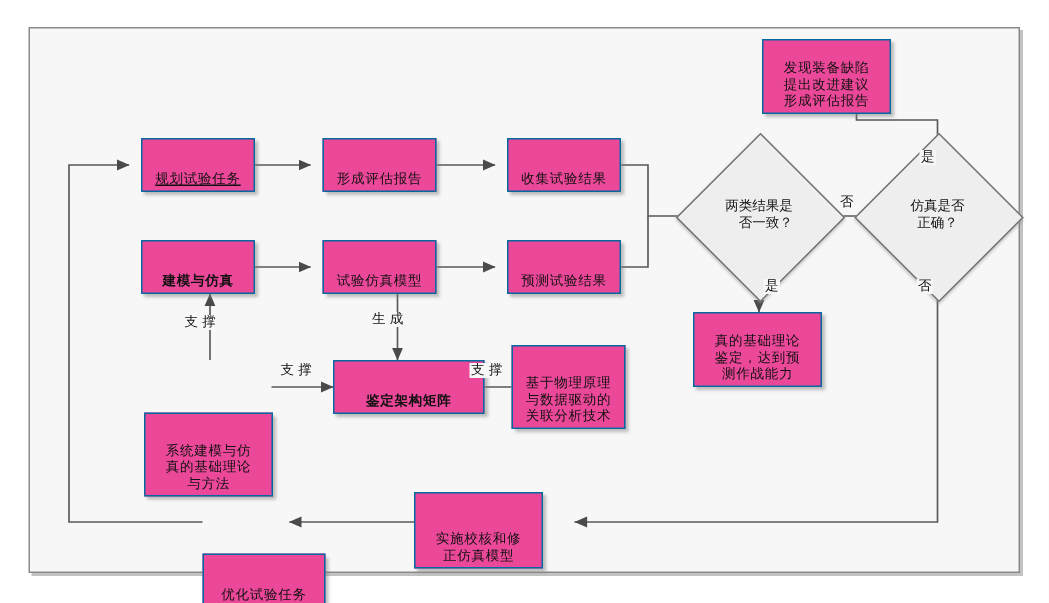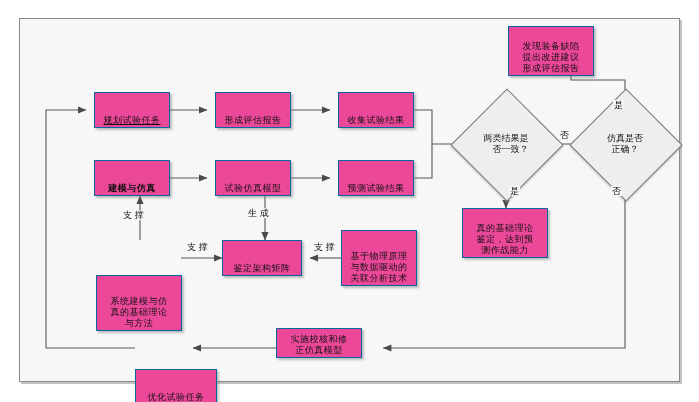--- a/index.html
+++ b/index.html
@@ -98,21 +98,21 @@
   <div class="node" style="left:338px;top:160px;width:76px;height:36px;">
     <span>预测试验结果</span>
   </div>
 
   <div class="node" style="left:96px;top:230px;width:86px;height:56px;margin-top:45px;">
     <span>系统建模与仿
 真的基础理论
 与方法</span>
   </div>
 
-  <div class="node" style="left:222px;top:240px;width:80px;height:36px;">
+  <div class="node" style="left:222px;top:240px;width:101px;height:36px;font-weight:bold;">
     <span>鉴定架构矩阵</span>
   </div>
 
   <div class="node" style="left:341px;top:230px;width:76px;height:56px;">
     <span>基于物理原理
 与数据驱动的
 关联分析技术</span>
   </div>
 
   <div class="node" style="left:462px;top:208px;width:86px;height:50px;">
@@ -124,21 +124,21 @@
   <div class="node" style="left:508px;top:26px;width:86px;height:50px;">
     <span>发现装备缺陷
 提出改进建议
 形成评估报告</span>
   </div>
 
   <div class="node" style="left:135px;top:330px;width:82px;height:36px;margin-top:39px;">
     <span>优化试验任务</span>
   </div>
 
-  <div class="node" style="left:276px;top:328px;width:86px;height:30px;">
+  <div class="node" style="left:276px;top:328px;width:86px;height:51px;">
     <span>实施校核和修
 正仿真模型</span>
   </div>
 
   <div class="dia" style="left:467px;top:105px;width:78px;height:78px;text-align:right;">
     <div class="shape"></div>
     <span>两类结果是
 否一致？</span>
   </div>
 

